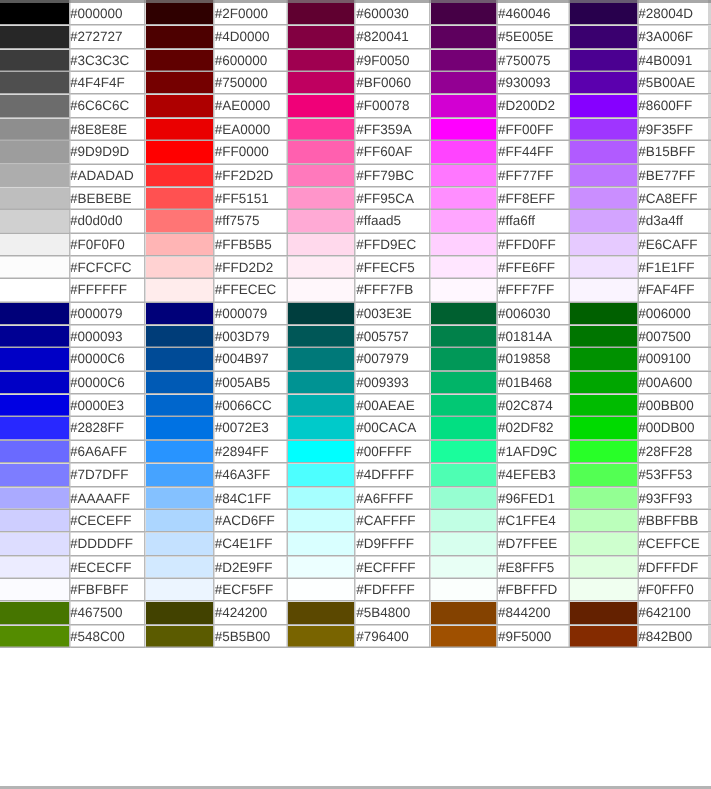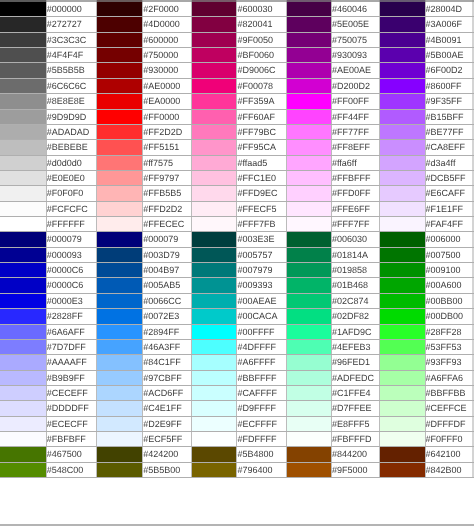--- a/index.html
+++ b/index.html
@@ -108,33 +108,20 @@
           <td class="hx">#750000</td>
           <td class="sw" style="background: rgb(191, 0, 96);"></td>
           <td class="hx">#BF0060</td>
           <td class="sw" style="background: rgb(147, 0, 147);"></td>
           <td class="hx">#930093</td>
           <td class="sw" style="background: rgb(91, 0, 174);"></td>
           <td class="hx last">#5B00AE</td>
           <td class="redge"></td>
         </tr>
         <tr>
-          <td class="sw" style="background: rgb(91, 91, 91);"></td>
-          <td class="hx">#5B5B5B</td>
-          <td class="sw" style="background: rgb(147, 0, 0);"></td>
-          <td class="hx">#930000</td>
-          <td class="sw" style="background: rgb(217, 0, 108);"></td>
-          <td class="hx">#D9006C</td>
-          <td class="sw" style="background: rgb(174, 0, 174);"></td>
-          <td class="hx">#AE00AE</td>
-          <td class="sw" style="background: rgb(111, 0, 210);"></td>
-          <td class="hx last">#6F00D2</td>
-          <td class="redge"></td>
-        </tr>
-        <tr>
           <td class="sw" style="background: rgb(108, 108, 108);"></td>
           <td class="hx">#6C6C6C</td>
           <td class="sw" style="background: rgb(174, 0, 0);"></td>
           <td class="hx">#AE0000</td>
           <td class="sw" style="background: rgb(240, 0, 120);"></td>
           <td class="hx">#F00078</td>
           <td class="sw" style="background: rgb(210, 0, 210);"></td>
           <td class="hx">#D200D2</td>
           <td class="sw" style="background: rgb(134, 0, 255);"></td>
           <td class="hx last">#8600FF</td>
@@ -199,33 +186,20 @@
           <td class="hx">#ff7575</td>
           <td class="sw" style="background: rgb(255, 170, 213);"></td>
           <td class="hx">#ffaad5</td>
           <td class="sw" style="background: rgb(255, 166, 255);"></td>
           <td class="hx">#ffa6ff</td>
           <td class="sw" style="background: rgb(211, 164, 255);"></td>
           <td class="hx last">#d3a4ff</td>
           <td class="redge"></td>
         </tr>
         <tr>
-          <td class="sw" style="background: rgb(224, 224, 224);"></td>
-          <td class="hx">#E0E0E0</td>
-          <td class="sw" style="background: rgb(255, 151, 151);"></td>
-          <td class="hx">#FF9797</td>
-          <td class="sw" style="background: rgb(255, 193, 224);"></td>
-          <td class="hx">#FFC1E0</td>
-          <td class="sw" style="background: rgb(255, 191, 255);"></td>
-          <td class="hx">#FFBFFF</td>
-          <td class="sw" style="background: rgb(220, 181, 255);"></td>
-          <td class="hx last">#DCB5FF</td>
-          <td class="redge"></td>
-        </tr>
-        <tr>
           <td class="sw" style="background: rgb(240, 240, 240);"></td>
           <td class="hx">#F0F0F0</td>
           <td class="sw" style="background: rgb(255, 181, 181);"></td>
           <td class="hx">#FFB5B5</td>
           <td class="sw" style="background: rgb(255, 217, 236);"></td>
           <td class="hx">#FFD9EC</td>
           <td class="sw" style="background: rgb(255, 208, 255);"></td>
           <td class="hx">#FFD0FF</td>
           <td class="sw" style="background: rgb(230, 202, 255);"></td>
           <td class="hx last">#E6CAFF</td>
@@ -368,33 +342,20 @@
           <td class="hx">#84C1FF</td>
           <td class="sw" style="background: rgb(166, 255, 255);"></td>
           <td class="hx">#A6FFFF</td>
           <td class="sw" style="background: rgb(150, 254, 209);"></td>
           <td class="hx">#96FED1</td>
           <td class="sw" style="background: rgb(147, 255, 147);"></td>
           <td class="hx last">#93FF93</td>
           <td class="redge"></td>
         </tr>
         <tr>
-          <td class="sw" style="background: rgb(185, 185, 255);"></td>
-          <td class="hx">#B9B9FF</td>
-          <td class="sw" style="background: rgb(151, 203, 255);"></td>
-          <td class="hx">#97CBFF</td>
-          <td class="sw" style="background: rgb(187, 255, 255);"></td>
-          <td class="hx">#BBFFFF</td>
-          <td class="sw" style="background: rgb(173, 254, 220);"></td>
-          <td class="hx">#ADFEDC</td>
-          <td class="sw" style="background: rgb(166, 255, 166);"></td>
-          <td class="hx last">#A6FFA6</td>
-          <td class="redge"></td>
-        </tr>
-        <tr>
           <td class="sw" style="background: rgb(206, 206, 255);"></td>
           <td class="hx">#CECEFF</td>
           <td class="sw" style="background: rgb(172, 214, 255);"></td>
           <td class="hx">#ACD6FF</td>
           <td class="sw" style="background: rgb(202, 255, 255);"></td>
           <td class="hx">#CAFFFF</td>
           <td class="sw" style="background: rgb(193, 255, 228);"></td>
           <td class="hx">#C1FFE4</td>
           <td class="sw" style="background: rgb(187, 255, 187);"></td>
           <td class="hx last">#BBFFBB</td>

